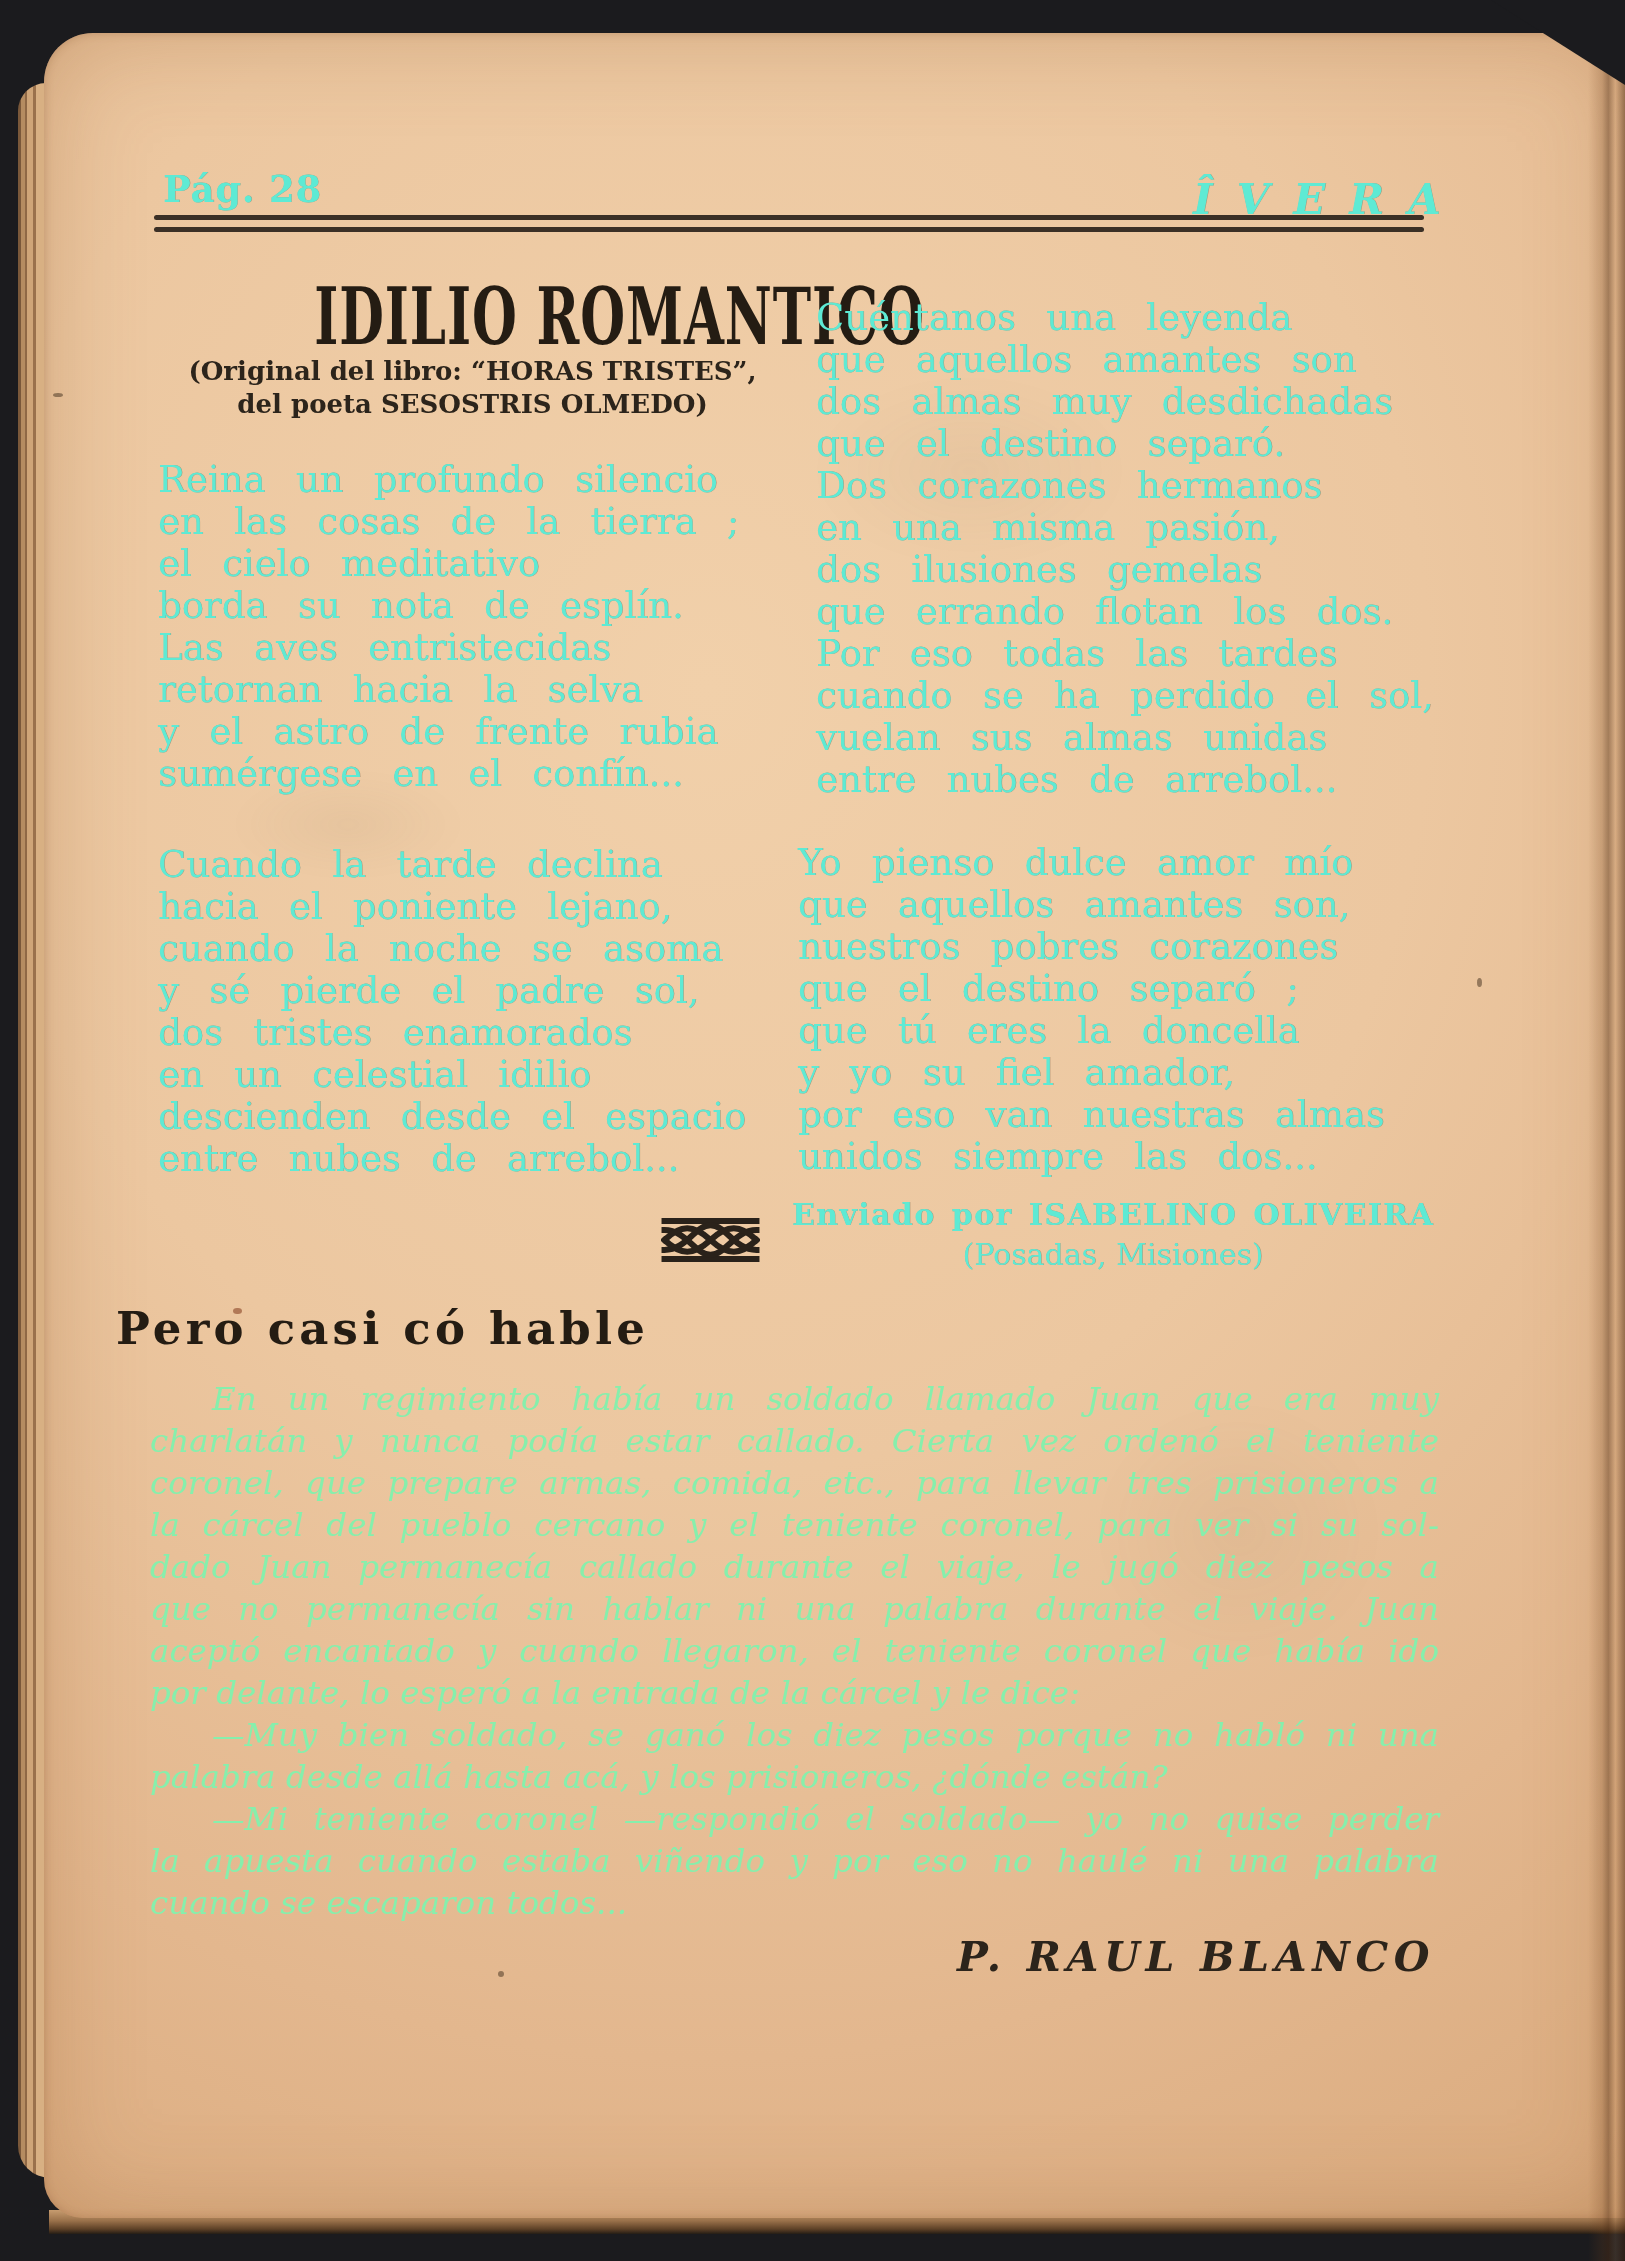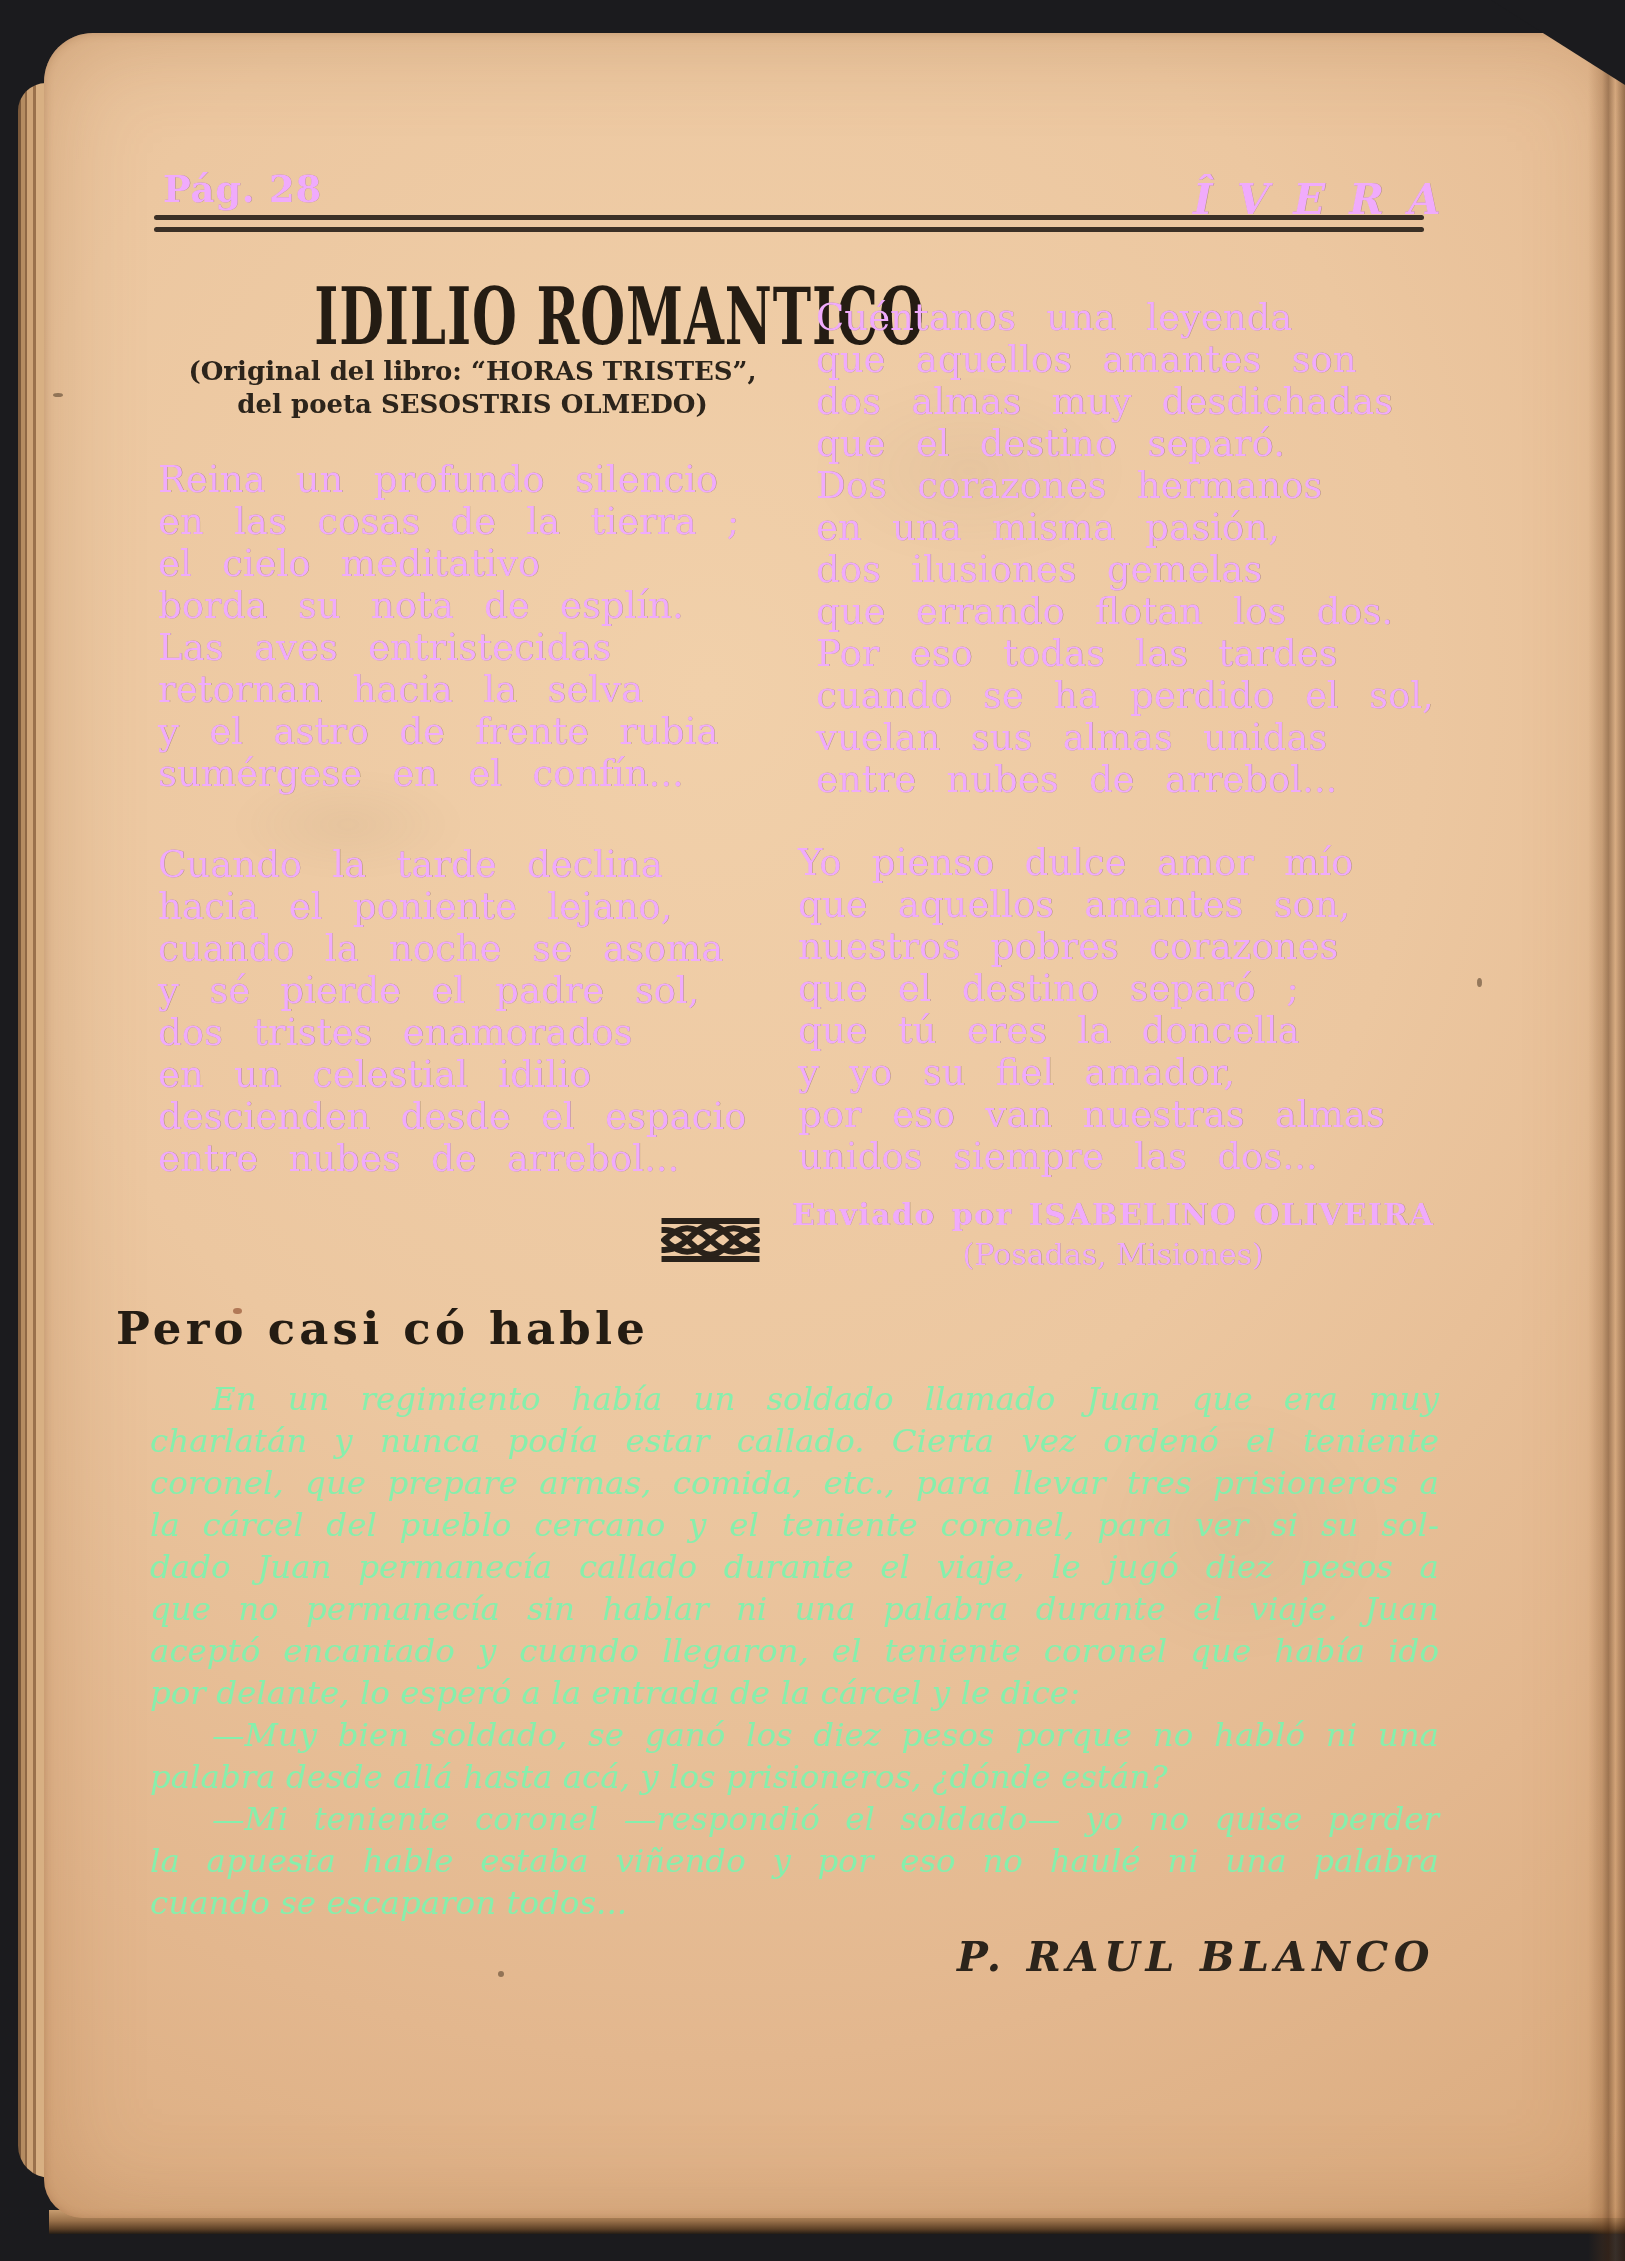--- a/index.html
+++ b/index.html
@@ -18,21 +18,21 @@
     box-shadow:inset 0 0 99px rgba(150,95,50,.32), inset 0 0 10px rgba(120,70,35,.30);}
   .right-fold{position:absolute;right:0;top:0;width:37px;height:100%;
     background:linear-gradient(90deg,rgba(0,0,0,0) 0%,rgba(110,65,30,.22) 38%,rgba(80,45,20,.42) 55%,rgba(190,140,95,.18) 74%,rgba(70,38,16,.40) 100%);}
   .corner-dark{position:absolute;right:0;top:0;width:0;height:0;
     border-left:134px solid transparent;border-top:85px solid #1b1b1e;}
   .smudge{position:absolute;filter:blur(5px);opacity:.06;background:
     radial-gradient(closest-side,#6b5a40,rgba(107,90,64,0));border-radius:50%;}
   .speck{position:absolute;border-radius:50%;background:#4e3a27;opacity:.55;}
   .speck.red{background:#8a4527;opacity:.6;}
   
-  .ink{color:#f0abfc;text-shadow:0.4px 0.4px 0.5px rgba(52,40,26,.35);}
+  .ink{color:#5eead4;text-shadow:0.4px 0.4px 0.5px rgba(52,40,26,.35);}
   .pag-label{position:absolute;left:163px;top:167px;font-size:37px;font-weight:bold;letter-spacing:0.7px;}
   .masthead{position:absolute;left:1193px;top:175px;font-size:42px;font-style:italic;font-weight:bold;
     letter-spacing:24px;white-space:nowrap;}
   .rule{position:absolute;left:154px;width:1270px;height:5px;background:#2b231b;border-radius:2.8px;opacity:.92;}
   .rule.r1{top:215px;} .rule.r2{top:227px;}
   .poem-title-wrap{position:absolute;left:157px;top:278px;width:631px;text-align:center;}
   .poem-title-text{display:inline-block;font-size:78px;line-height:1;font-weight:bold;
     transform:scaleX(.66);transform-origin:50% 50%;letter-spacing:1.4px;color:#241c13;white-space:nowrap;}
   .poem-subtitle{position:absolute;left:126px;top:355px;width:693px;text-align:center;
     font-size:26px;font-weight:bold;line-height:33px;color:#2c241b;}
@@ -163,21 +163,21 @@
       <div class="story-line fill">charlatán y nunca podía estar callado. Cierta vez ordenó el teniente</div>
       <div class="story-line fill">coronel, que prepare armas, comida, etc., para llevar tres prisioneros a</div>
       <div class="story-line fill">la cárcel del pueblo cercano y el teniente coronel, para ver si su sol-</div>
       <div class="story-line fill">dado Juan permanecía callado durante el viaje, le jugó diez pesos a</div>
       <div class="story-line fill">que no permanecía sin hablar ni una palabra durante el viaje. Juan</div>
       <div class="story-line fill">aceptó encantado y cuando llegaron, el teniente coronel que había ido</div>
       <div class="story-line">por delante, lo esperó a la entrada de la cárcel y le dice:</div>
       <div class="story-line fill indent">—Muy bien soldado, se ganó los diez pesos porque no habló ni una</div>
       <div class="story-line">palabra desde allá hasta acá, y los prisioneros, ¿dónde están?</div>
       <div class="story-line fill indent">—Mi teniente coronel —respondió el soldado— yo no quise perder</div>
-      <div class="story-line fill">la apuesta hable estaba viñendo y por eso no haulé ni una palabra</div>
+      <div class="story-line fill">la apuesta cuando estaba viñendo y por eso no haulé ni una palabra</div>
       <div class="story-line">cuando se escaparon todos...</div>
     </div>
   <div class="signature">P. RAUL BLANCO</div>
 
   <div class="right-fold"></div>
   <div class="corner-dark"></div>
 </div>
 
 
 </body></html>

